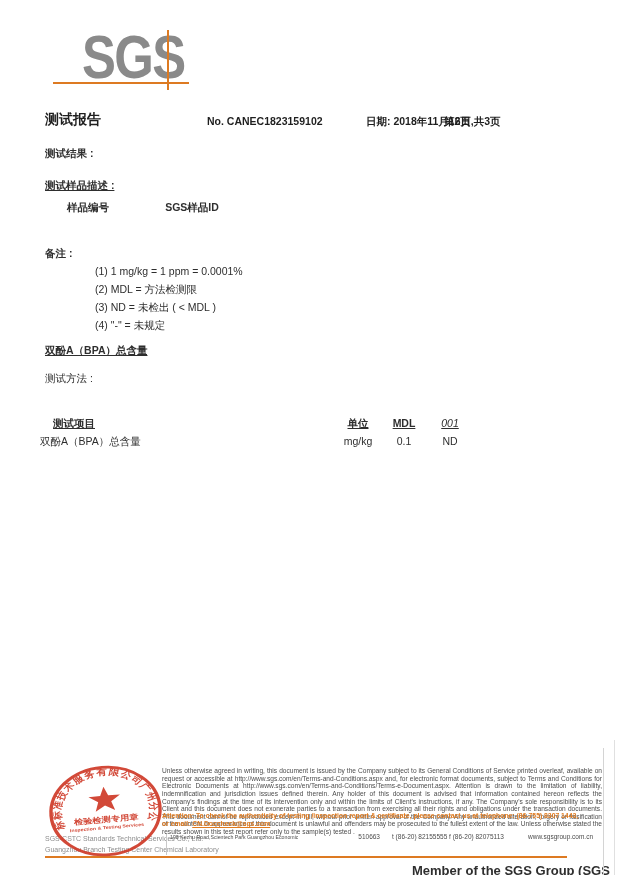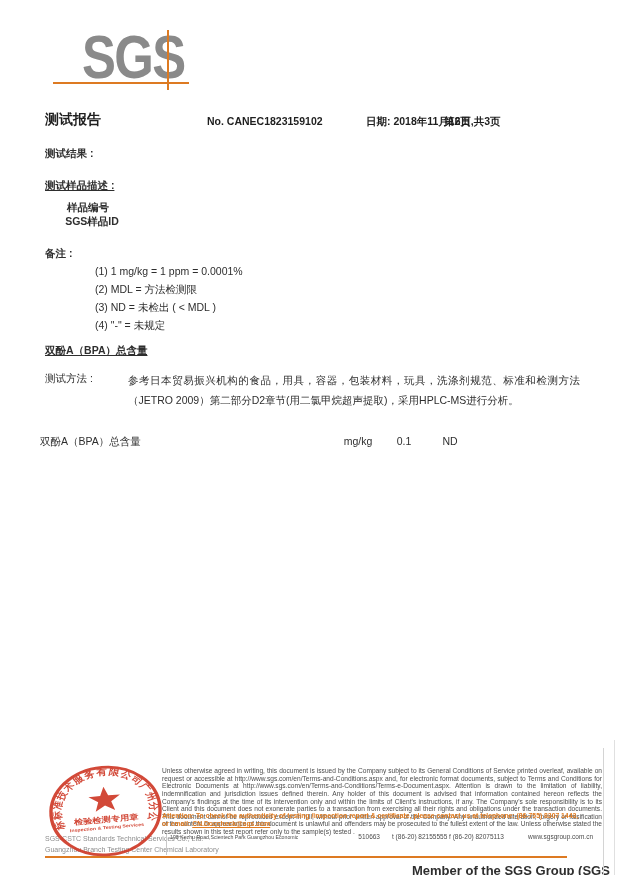--- a/index.html
+++ b/index.html
@@ -58,35 +58,40 @@
 
   <div class="abs title" style="left:45px; top:111px;">测试报告</div>
   <div class="abs meta" style="left:207px; top:115px;">No. CANEC1823159102</div>
   <div class="abs meta" style="left:366px; top:115px;">日期: 2018年11月16日</div>
   <div class="abs meta" style="left:444px; top:115px;">第2页,共3页</div>
 
   <div class="abs body-txt b" style="left:45px; top:147px;">测试结果 :</div>
 
   <div class="abs body-txt b u" style="left:45px; top:179px;">测试样品描述 :</div>
 
-  <div class="abs stable-row body-txt b" style="left:38px; top:201px; width:420px;flex-direction:column;">
+  <div class="abs stable-row body-txt b" style="left:38px; top:201px; width:420px;">
     <div class="stable-c1">样品编号</div>
     <div class="stable-c2">SGS样品ID</div>
   </div>
 
   <div class="abs body-txt b" style="left:45px; top:247px;">备注 :</div>
   <div class="abs body-txt" style="left:95px; top:265px;">(1) 1 mg/kg = 1 ppm = 0.0001%</div>
   <div class="abs body-txt" style="left:95px; top:283px;">(2) MDL = 方法检测限</div>
   <div class="abs body-txt" style="left:95px; top:301px;">(3) ND = 未检出 ( &lt; MDL )</div>
   <div class="abs body-txt" style="left:95px; top:319px;">(4) "-" = 未规定</div>
 
   <div class="abs body-txt b u" style="left:45px; top:344px;">双酚A（BPA）总含量</div>
   <div class="abs body-txt" style="left:45px; top:372px;">测试方法 :</div>
-  <div class="abs body-txt" style="left:128px; top:371px; width:452px; line-height:19.5px; text-align:justify;">参考日本贸易振兴机构的食品，用具，容器，包装材料，玩具，洗涤剂规范、标准和检测方法（JETRO 2009）第二部分D2章节(用二氯甲烷超声提取)，采用HPLC-MS进行分析。</div>
 
+  <div class="abs rtable-row body-txt" style="left:40px; top:417px; width:480px;">
+    <div class="rt-name"><span class="b u" style="margin-left:13px;">测试项目</span></div>
+    <div class="rt-unit"><span class="b u">单位</span></div>
+    <div class="rt-mdl"><span class="b u">MDL</span></div>
+    <div class="rt-001"><span class="u" style="font-style:italic;">001</span></div>
+  </div>
   <div class="abs rtable-row body-txt" style="left:40px; top:435px; width:480px;">
     <div class="rt-name">双酚A（BPA）总含量</div>
     <div class="rt-unit">mg/kg</div>
     <div class="rt-mdl">0.1</div>
     <div class="rt-001">ND</div>
   </div>
 
   <div class="abs company-small" style="left:45px; top:835px;">SGS-CSTC Standards Technical Services Co., Ltd.</div>
   <div class="abs company-small" style="left:45px; top:846px;">Guangzhou Branch Testing Center Chemical Laboratory</div>
 

